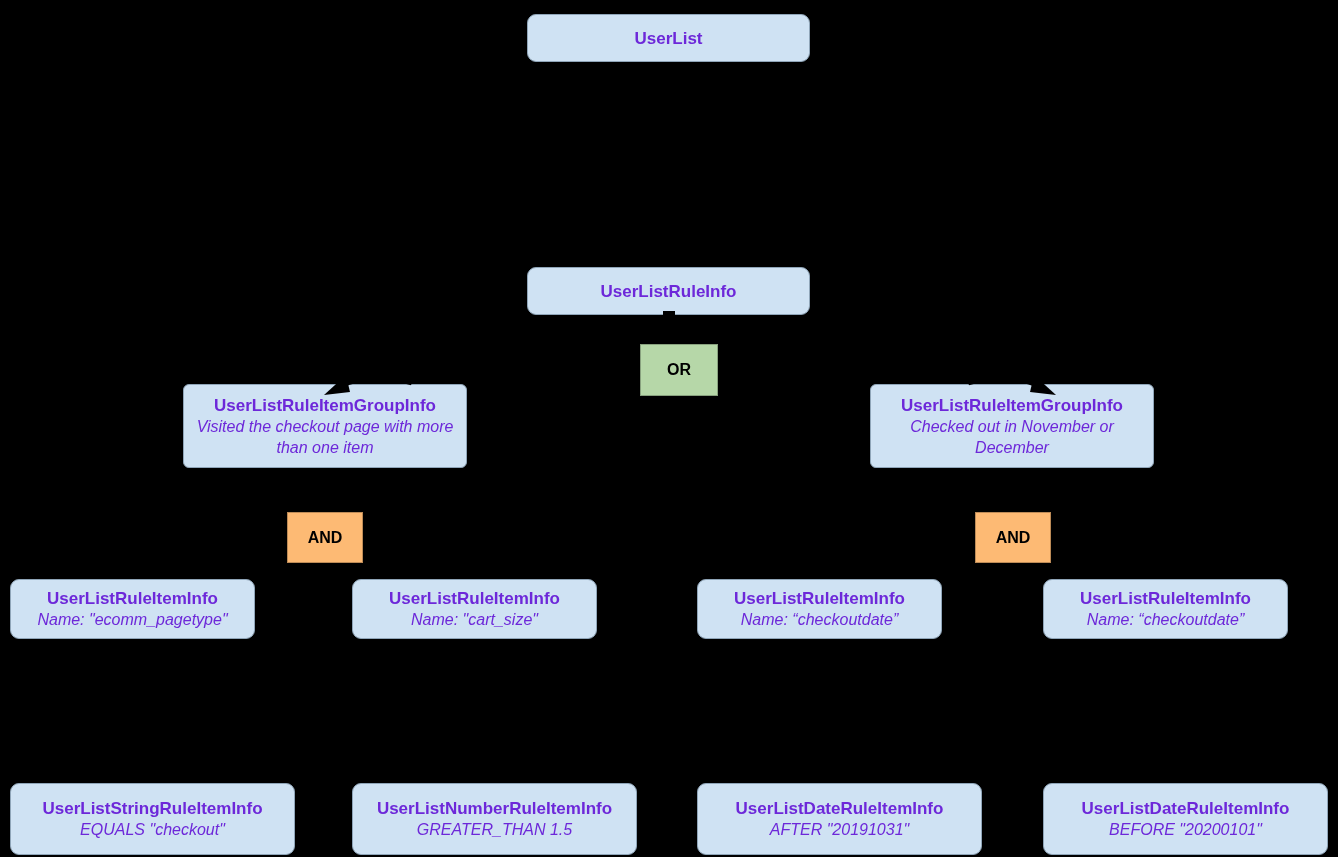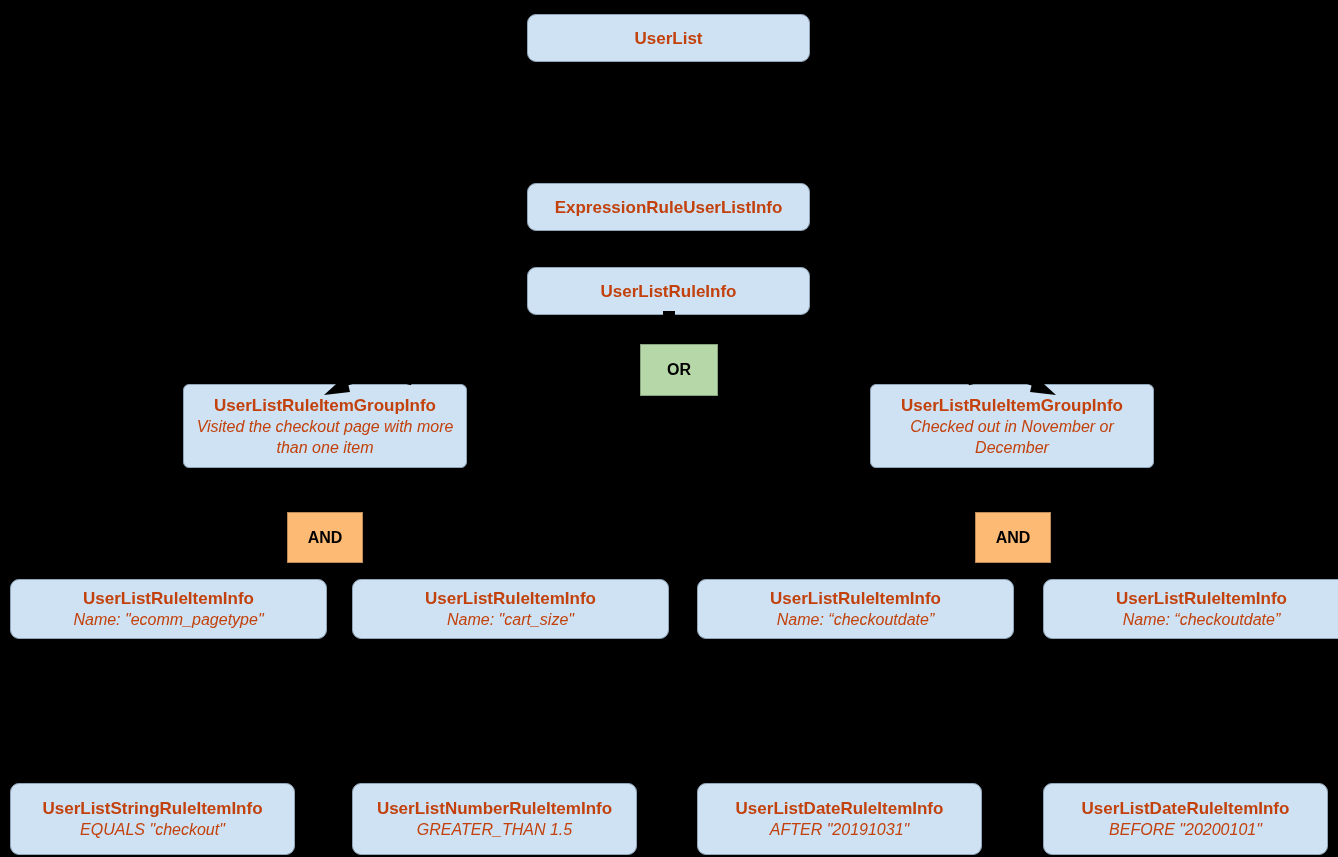--- a/index.html
+++ b/index.html
@@ -14,21 +14,21 @@
     height: 857px;
     background: #000;
     overflow: hidden;
   }
   .node {
     position: absolute;
     box-sizing: border-box;
     background: #cfe2f3;
     border: 1px solid #8fa5b8;
     border-radius: 9px;
-    color: #c2410c;
+    color: #6d28d9;
     display: flex;
     flex-direction: column;
     align-items: center;
     justify-content: center;
     text-align: center;
     padding: 4px 10px;
     line-height: 21px;
   }
   .node .title {
     font-weight: bold;
@@ -61,21 +61,21 @@
 
   .or-box { left: 630px; top: 344px; width: 78px; height: 52px; }
 
   .group { top: 384px; width: 284px; height: 84px; border-radius: 6px; }
   .group-left  { left: 183px; }
   .group-right { left: 870px; }
 
   .and-left  { left: 287px; top: 512px; width: 76px; height: 51px; }
   .and-right { left: 975px; top: 512px; width: 76px; height: 51px; }
 
-  .ruleitem { top: 579px; width: 317px; height: 60px; }
+  .ruleitem { top: 579px; width: 245px; height: 60px; }
   .operand  { top: 783px; width: 285px; height: 72px; }
   .col0 { left: 10px; }
   .col1 { left: 352px; }
   .col2 { left: 697px; }
   .col3 { left: 1043px; }
 
   .arrowhead {
     position: absolute;
     width: 92px;
     height: 22px;
@@ -88,23 +88,20 @@
     background: #000;
   }
 </style>
 </head>
 <body>
 
 <div class="canvas">
 
   <div class="node chain chain0">
     <span class="title">UserList</span>
-  </div>
-  <div class="node chain chain2">
-    <span class="title">ExpressionRuleUserListInfo</span>
   </div>
   <div class="node chain chain3">
     <span class="title">UserListRuleInfo</span>
   </div>
 
   <div class="line-notch" style="left:663px; top:311px; width:12px; height:5px;"></div>
 
   <div class="op or or-box">
     <span>OR</span>
   </div>

